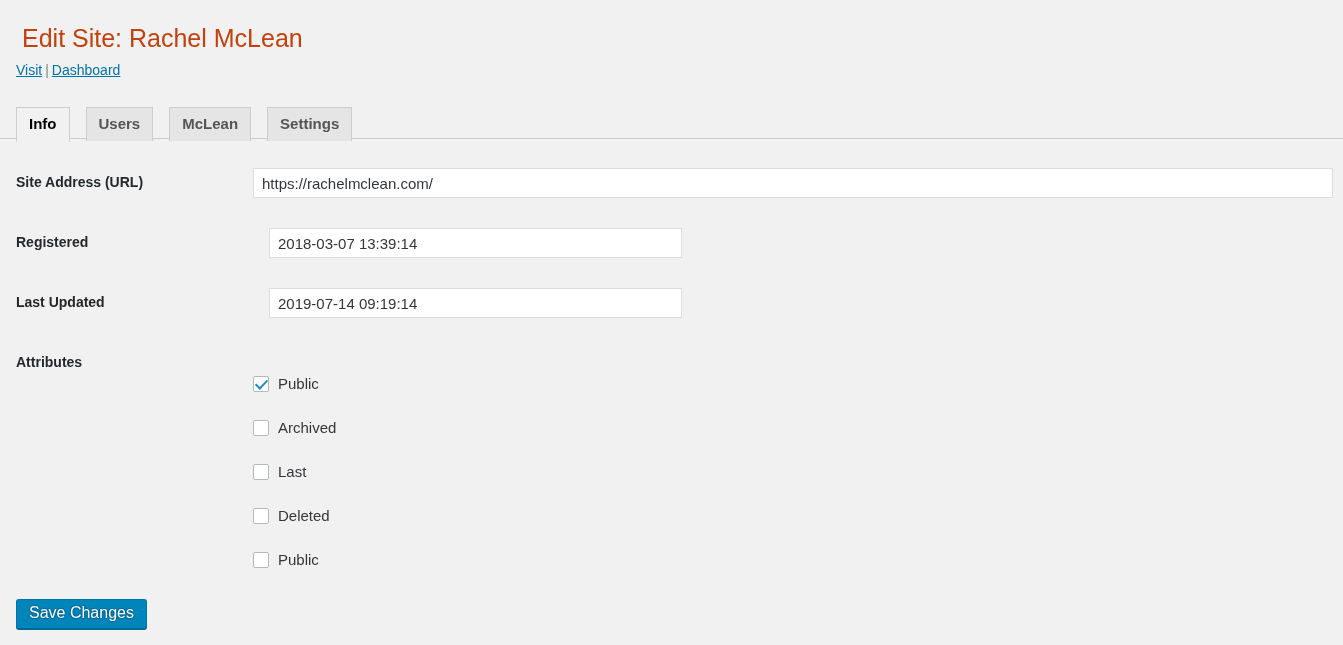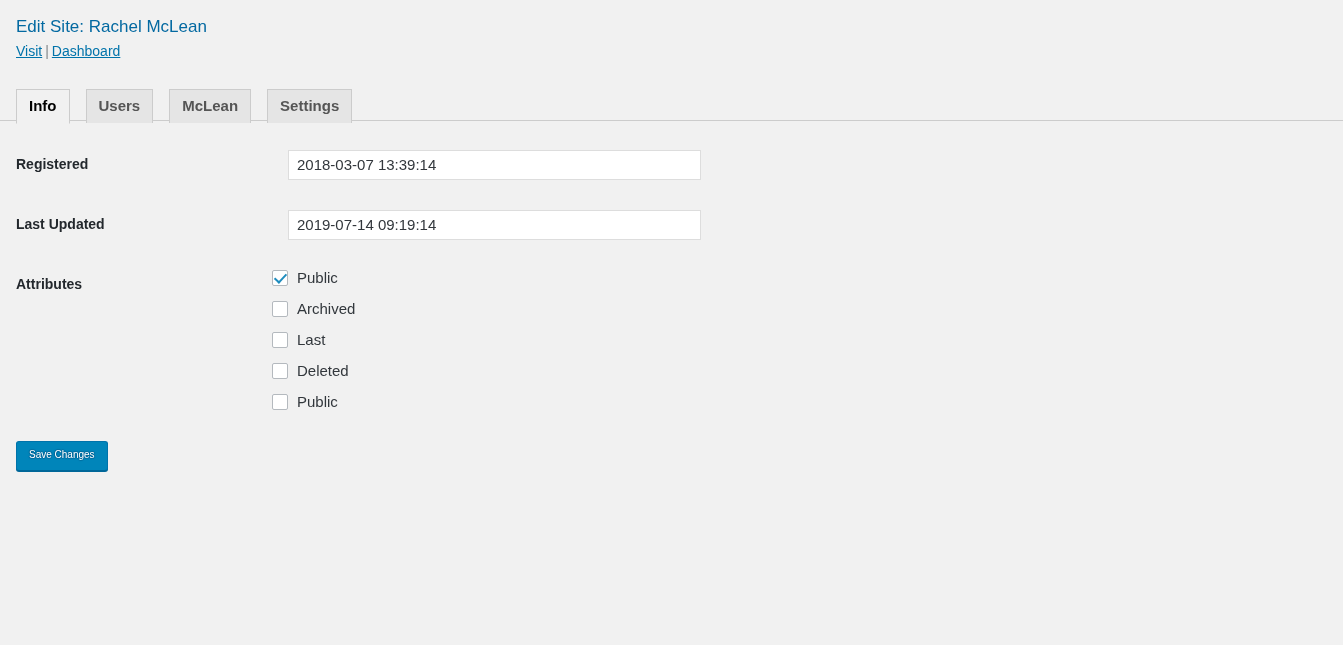--- a/index.html
+++ b/index.html
@@ -15,26 +15,26 @@
     overflow: hidden;
     position: relative;
     -webkit-font-smoothing: antialiased;
   }
 
   
   .page-header {
     padding: 16px 0 0 16px;
   }
   .page-title {
-    font-size: 17px;
+    font-size: 25px;
     font-weight: 400;
     line-height: 1.3;
-    margin: 0;
+    margin: 6px;
     padding: 0;
-    color: #0369a1;
+    color: #c2410c;
   }
   .subsubsub {
     margin: 4px 0 0 0;
     font-size: 14px;
     line-height: 1.4;
     color: #72777c;
   }
   .subsubsub a {
     color: #0073aa;
     text-decoration: underline;
@@ -121,20 +121,21 @@
   }
   .input-date {
     width: 413px;
     margin-left: 16px;
   }
 
   
   .checkbox-row {
     display: flex;
     margin-bottom: 15px;
+    margin-top: 28px;
   }
   .checkbox-row:last-child {
     margin-bottom: 0;
   }
   .cbox {
     position: relative;
     width: 16px;
     height: 16px;
     min-width: 16px;
     border: 1px solid #b4b9be;
@@ -166,21 +167,21 @@
   }
   .button-primary {
     display: inline-block;
     background: #0085ba;
     border: 1px solid #0073aa;
     border-bottom-color: #006799;
     box-shadow: 0 1px 0 #006799;
     color: #fff;
     text-decoration: none;
     text-shadow: 0 -1px 1px #006799, 1px 0 1px #006799, 0 1px 1px #006799, -1px 0 1px #006799;
-    font-size: 10px;
+    font-size: 16px;
     font-weight: 400;
     line-height: 26px;
     height: 30px;
     padding: 0 12px 18px;
     border-radius: 3px;
     cursor: pointer;
     font-family: "Liberation Sans", sans-serif;
     box-sizing: border-box;
   }
 </style>
@@ -195,20 +196,26 @@
 </div>
 
 <div class="nav-tab-wrapper">
   <a href="#" class="nav-tab nav-tab-active">Info</a><a href="#" class="nav-tab">Users</a><a href="#" class="nav-tab">McLean</a><a href="#" class="nav-tab">Settings</a>
 </div>
 
 <form>
   <table class="form-table">
     <tbody>
       <tr>
+        <th>Site Address (URL)</th>
+        <td>
+          <input class="text-input input-url" type="text" value="https://rachelmclean.com/" style="">
+        </td>
+      </tr>
+      <tr>
         <th>Registered</th>
         <td>
           <input class="text-input input-date" type="text" value="2018-03-07 13:39:14" style="">
         </td>
       </tr>
       <tr>
         <th>Last Updated</th>
         <td>
           <input class="text-input input-date" type="text" value="2019-07-14 09:19:14" style="">
         </td>

